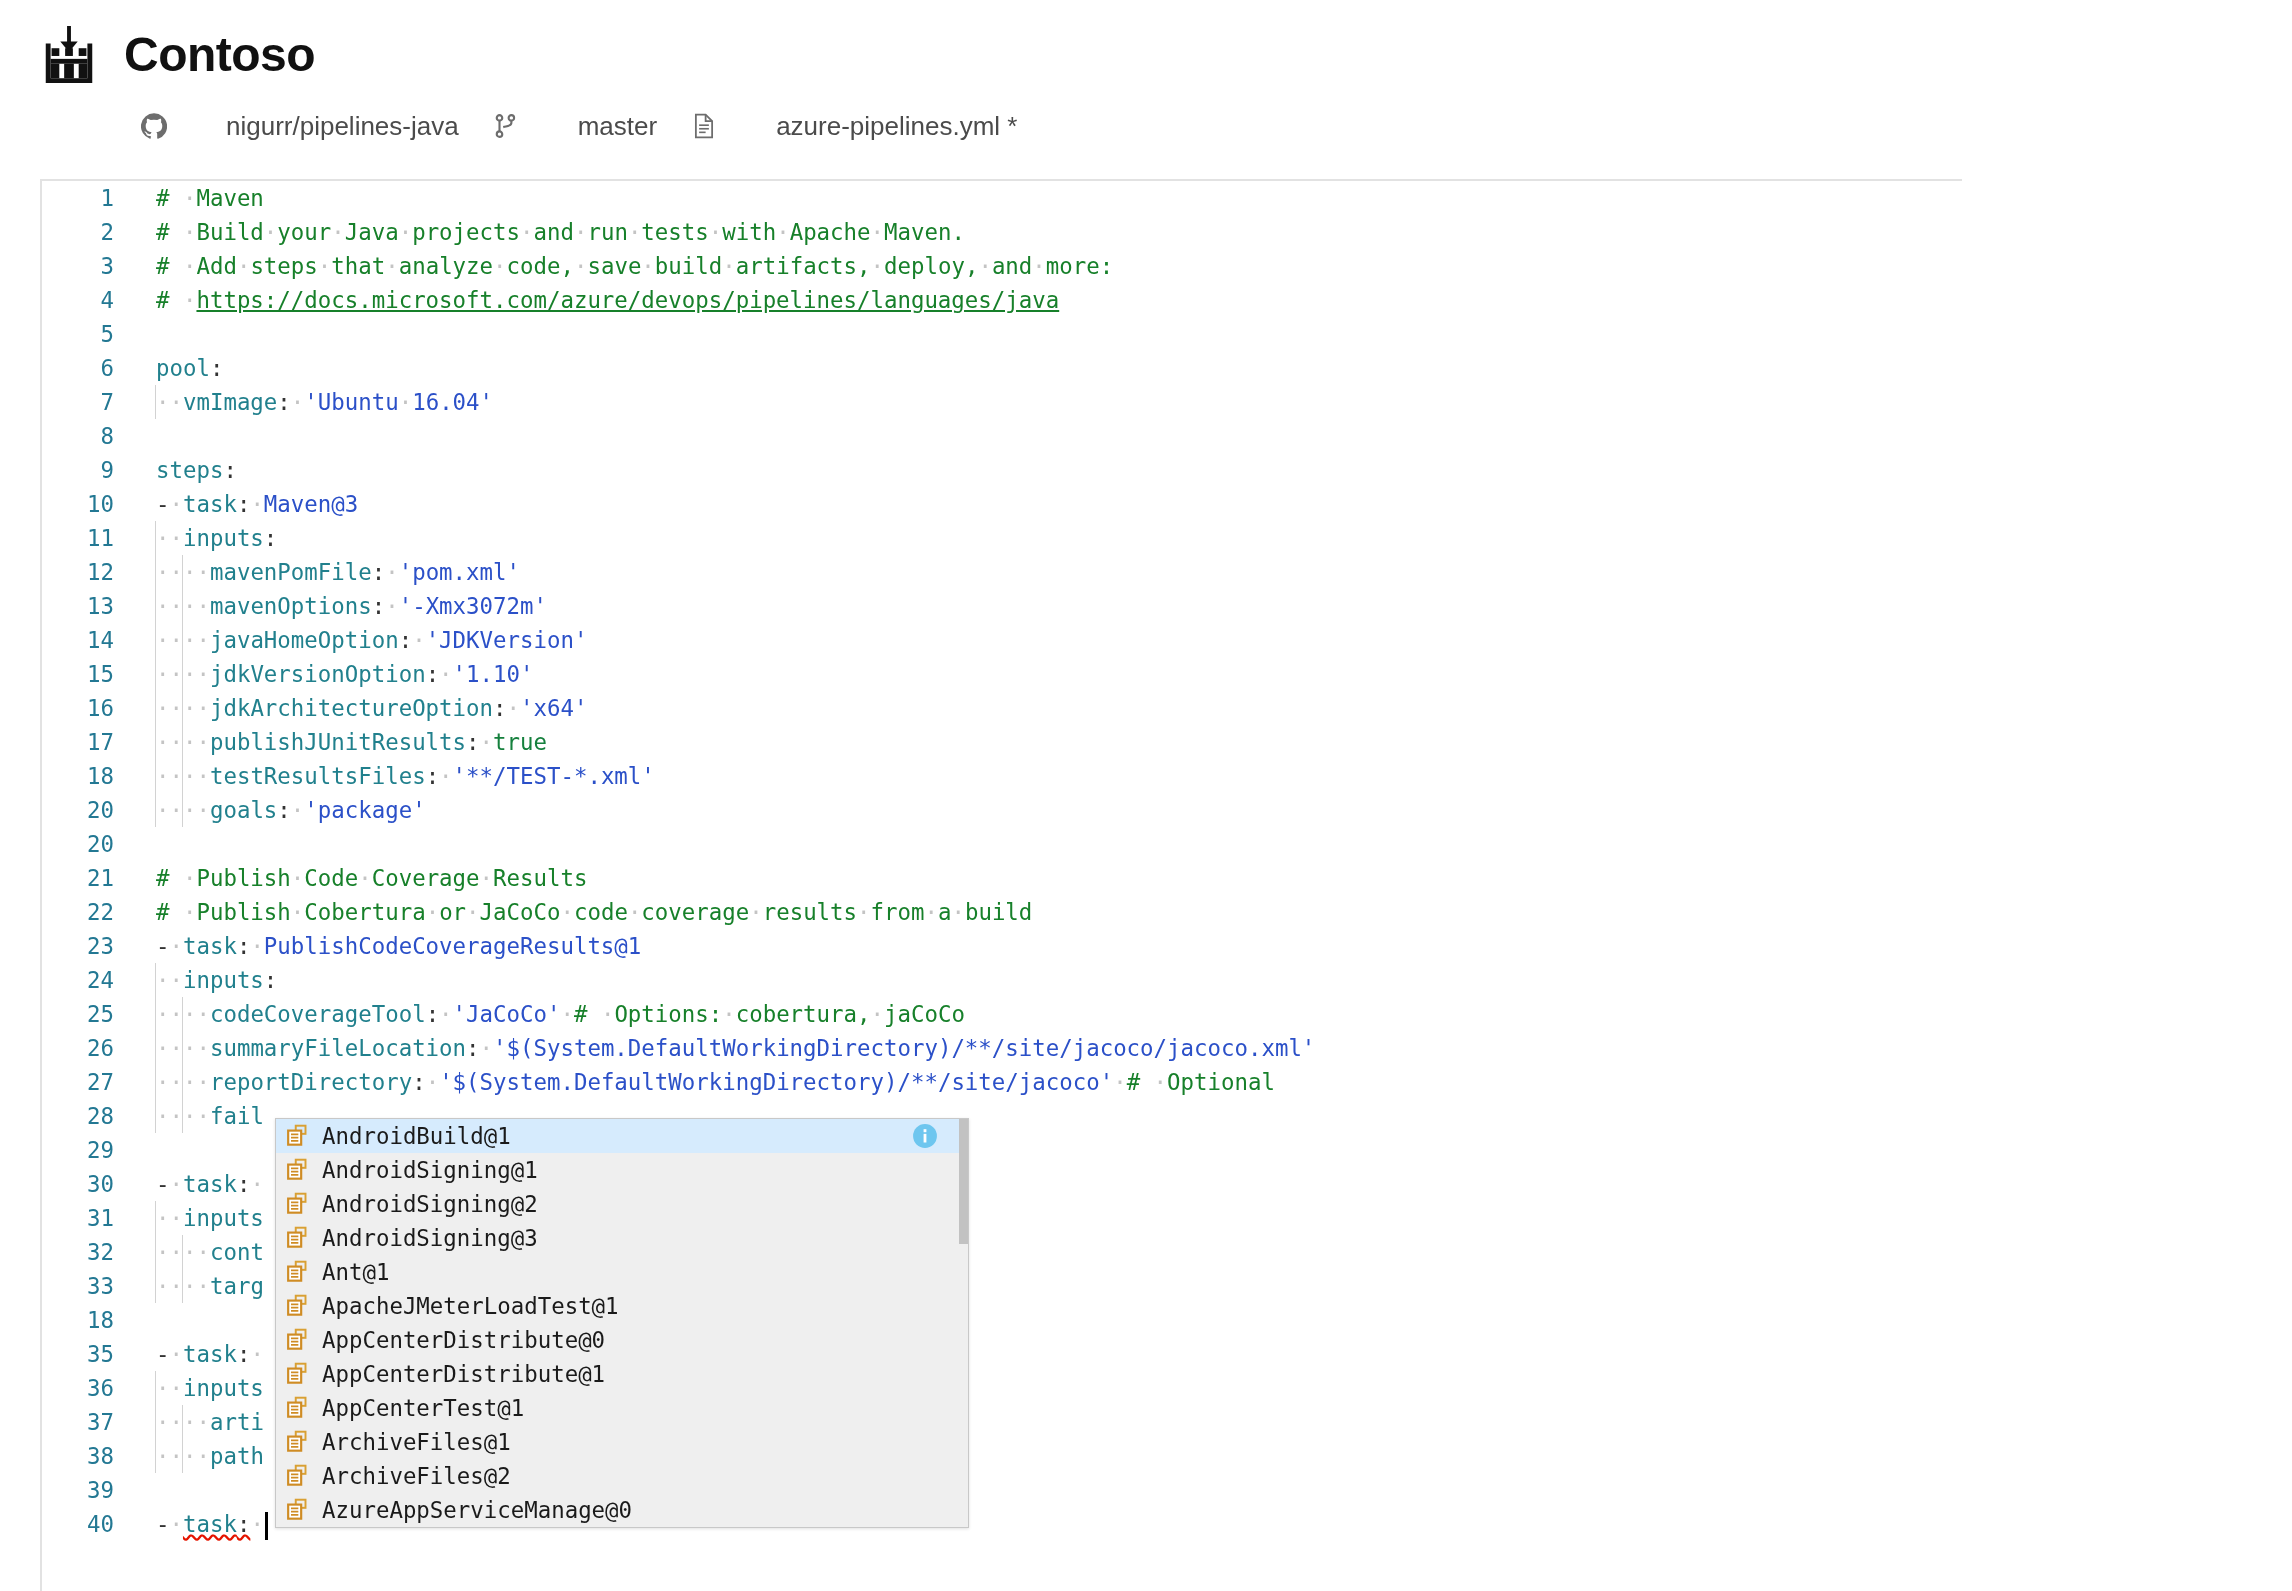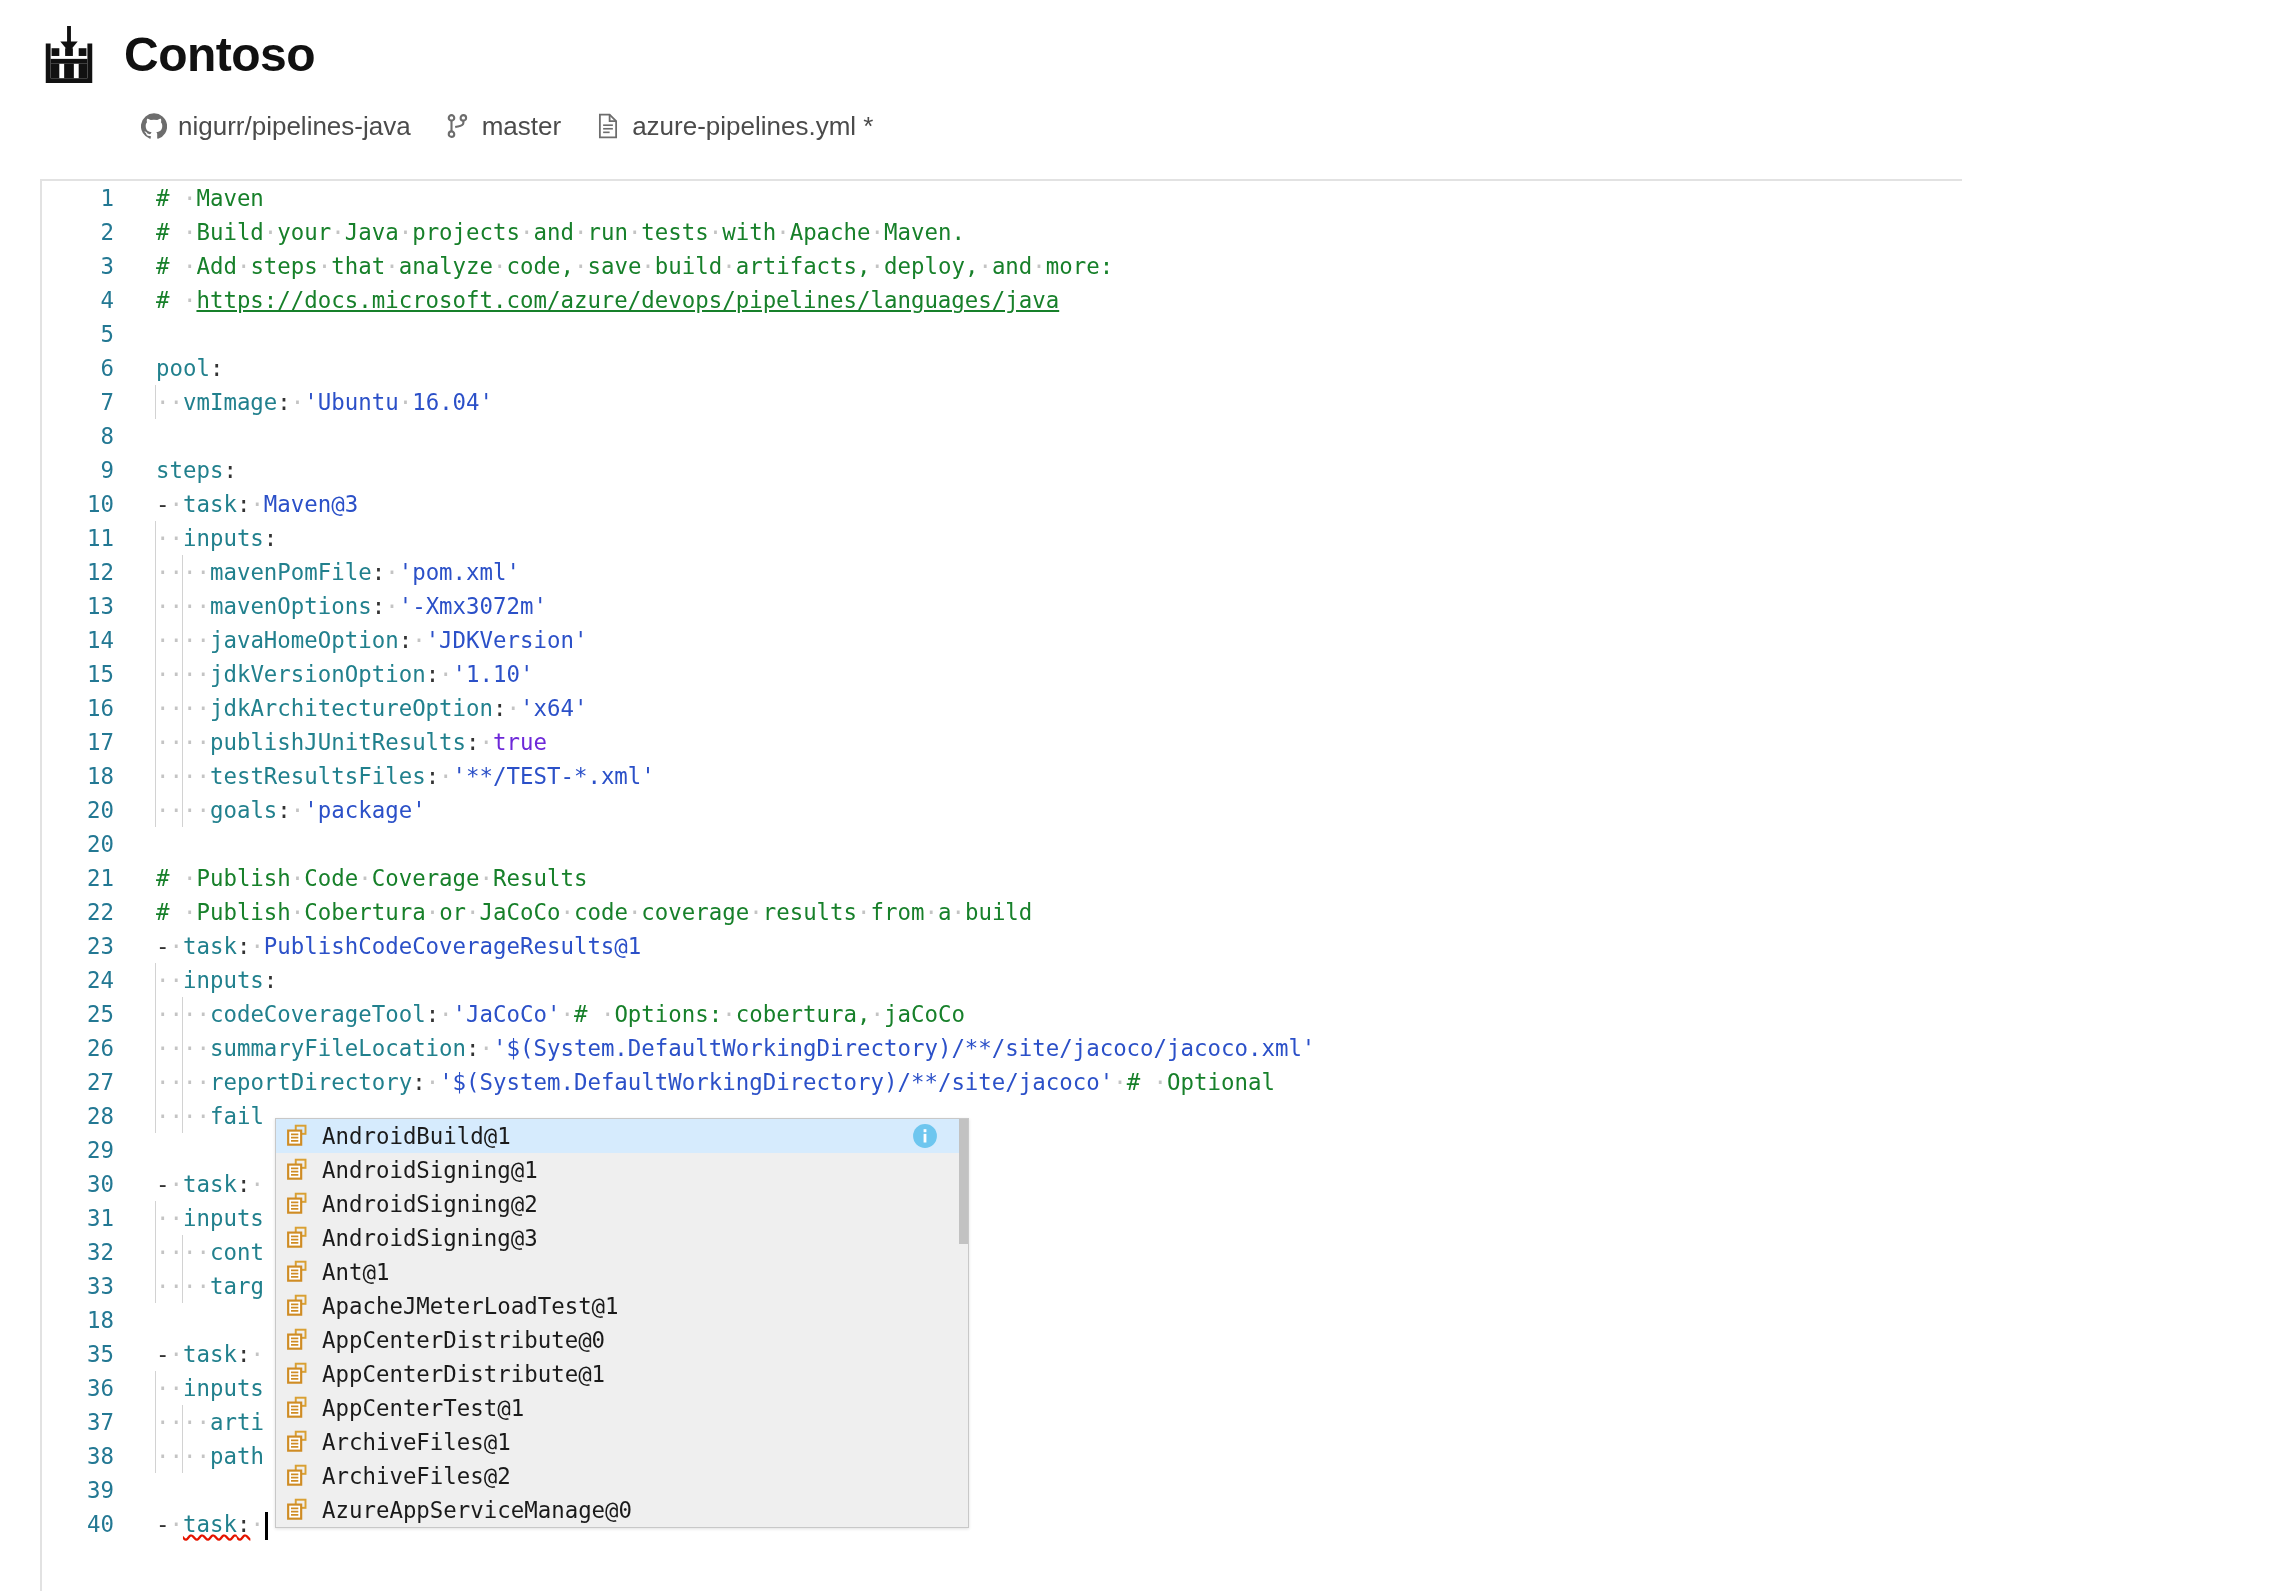--- a/index.html
+++ b/index.html
@@ -45,20 +45,21 @@
     align-items: center;
     height: 34px;
   }
   .crumb {
     display: flex;
     align-items: center;
     margin-right: 34px;
     color: #4b4b4b;
     font-size: 26px;
     white-space: nowrap;
+    gap: 48px;
   }
   .crumb:last-child { margin-right: 0; }
   .crumb .crumb-ico {
     width: 26px; height: 26px;
     margin-right: 11px;
     flex: 0 0 auto;
     display: block;
   }
 
   
@@ -115,21 +116,21 @@
     background: #f2f2f2;
     border-top: 1px solid #dcdcdc;
     border-bottom: 1px solid #dcdcdc;
     z-index: -1;
   }
   
   .c-comment { color: #17802a; }
   .c-link    { color: #17802a; text-decoration: underline; text-decoration-color:#17802a; }
   .c-key     { color: #21808d; }
   .c-str     { color: #2b50c8; }
-  .c-kw      { color: #6d28d9; }
+  .c-kw      { color: #15803d; }
   .c-punct   { color: #333333; }
   .ws        { color: #c4c4c4; }
   .ind       {
     display: inline-block;
     color: #c4c4c4;
     border-left: 1px solid #d2d2d2;
     margin-left: -1px;
   }
   .squiggle {
     text-decoration: underline wavy #e51400;

